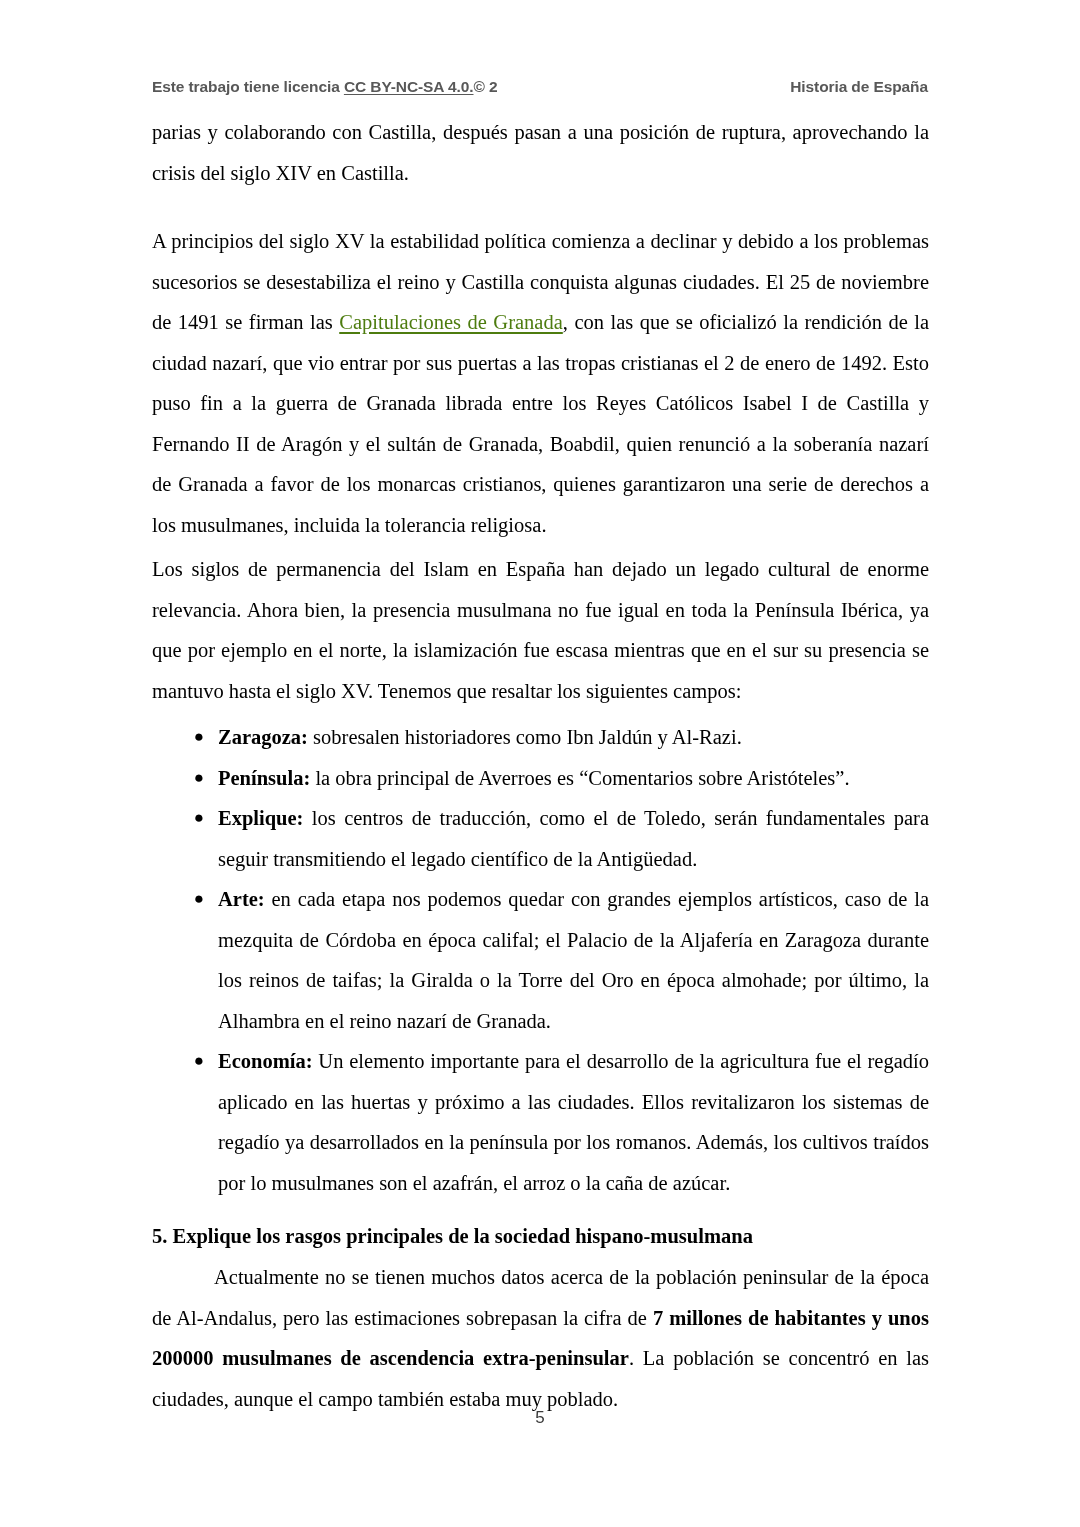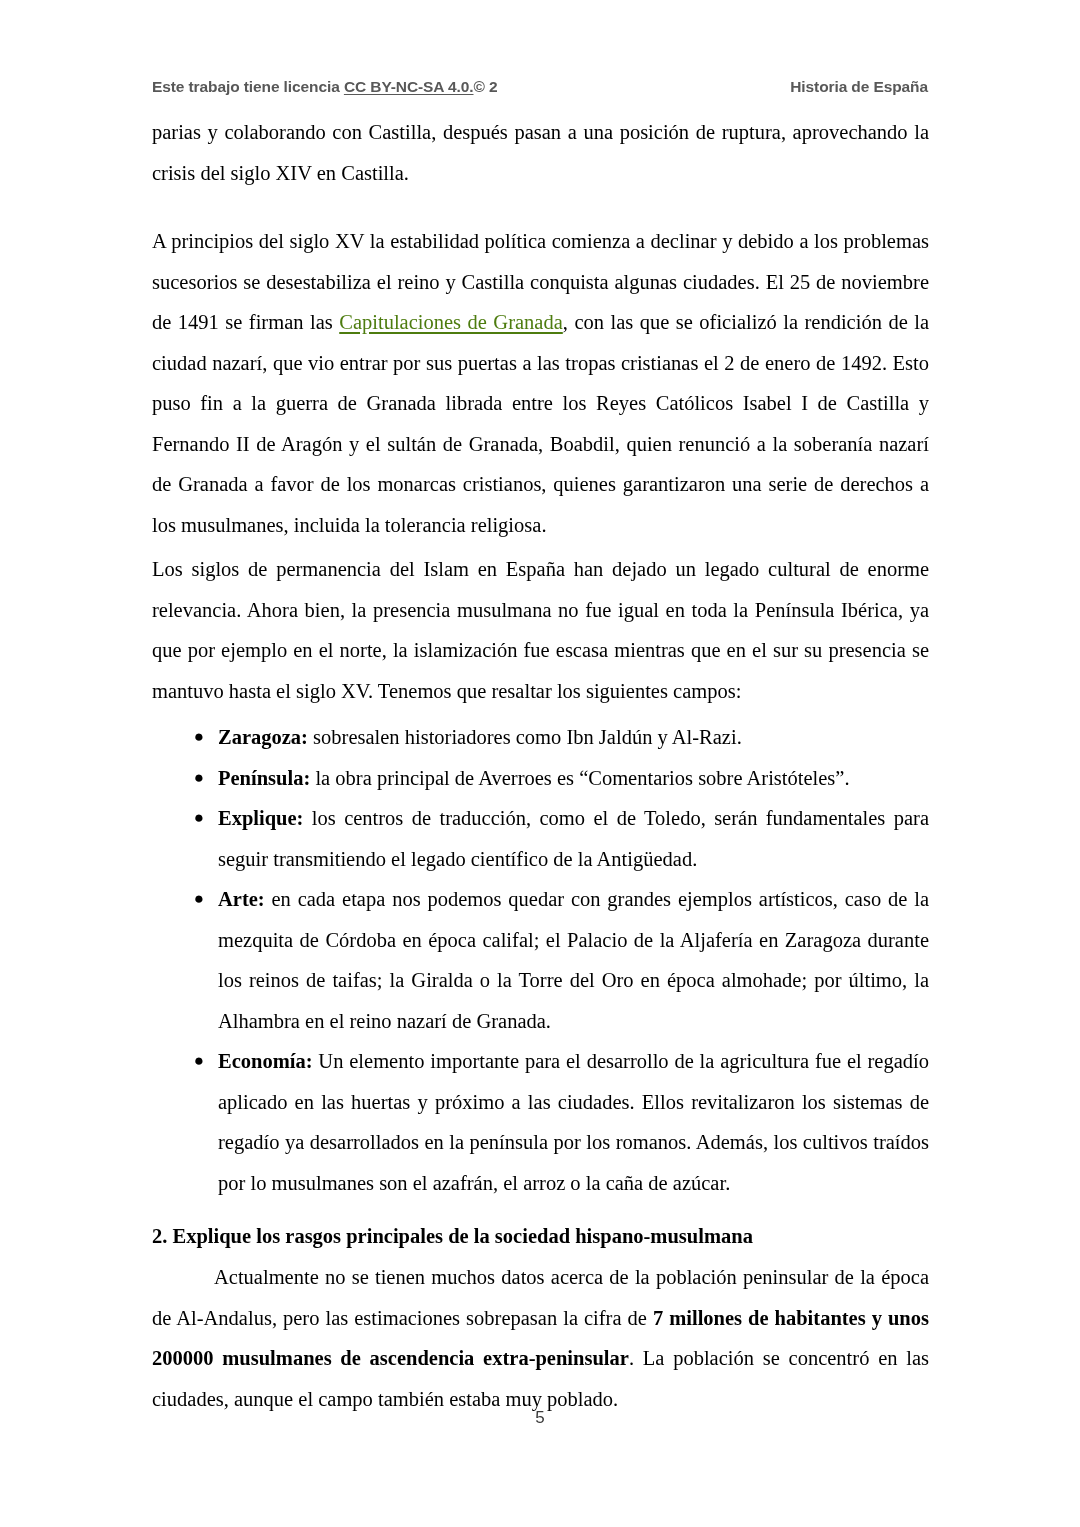--- a/index.html
+++ b/index.html
@@ -157,21 +157,21 @@
       <li>
         <span class="bullet-marker">●</span><span class="lbl">Arte:</span><span> en cada etapa nos podemos quedar con grandes ejemplos artísticos, caso de la mezquita de Córdoba en época califal; el Palacio de la Aljafería en Zaragoza durante los reinos de taifas; la Giralda o la Torre del Oro en época almohade; por último, la Alhambra en el reino nazarí de Granada.</span>
       </li>
 
       <li>
         <span class="bullet-marker">●</span><span class="lbl">Economía:</span><span> Un elemento importante para el desarrollo de la agricultura fue el regadío aplicado en las huertas y próximo a las ciudades. Ellos revitalizaron los sistemas de regadío ya desarrollados en la península por los romanos. Además, los cultivos traídos por lo musulmanes son el azafrán, el arroz o la caña de azúcar.</span>
       </li>
 
     </ul>
 
-    <h2 class="question q5">2. Explique los rasgos principales de la sociedad hispano-musulmana</h2>
+    <h2 class="question q5">5. Explique los rasgos principales de la sociedad hispano-musulmana</h2>
 
     <p class="body indent-first"><span>Actualmente no se tienen muchos datos acerca de la población peninsular de la época de Al-Andalus, pero las estimaciones sobrepasan la cifra de </span><span class="bold-run">7 millones de habitantes y unos 200000 musulmanes de ascendencia extra-peninsular</span><span>. La población se concentró en las ciudades, aunque el campo también estaba muy poblado.</span></p>
 
   </div>
 
   <div class="page-number">5</div>
 
 </div>
 
 </body></html>

